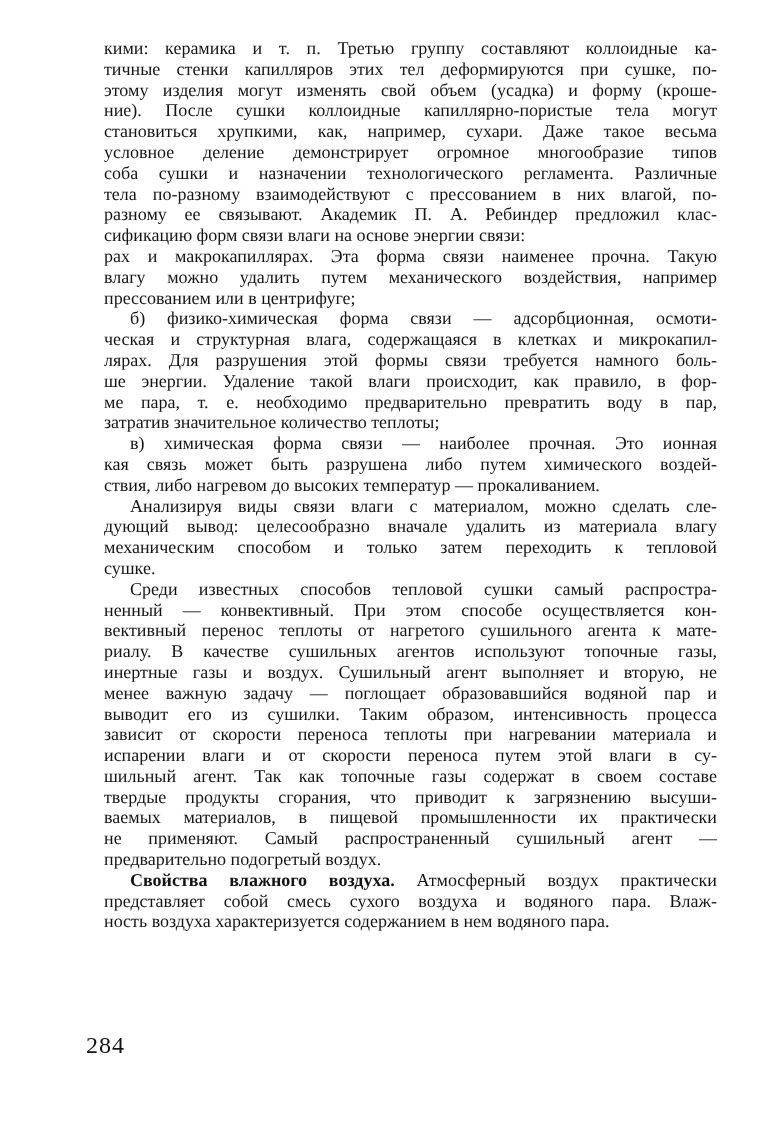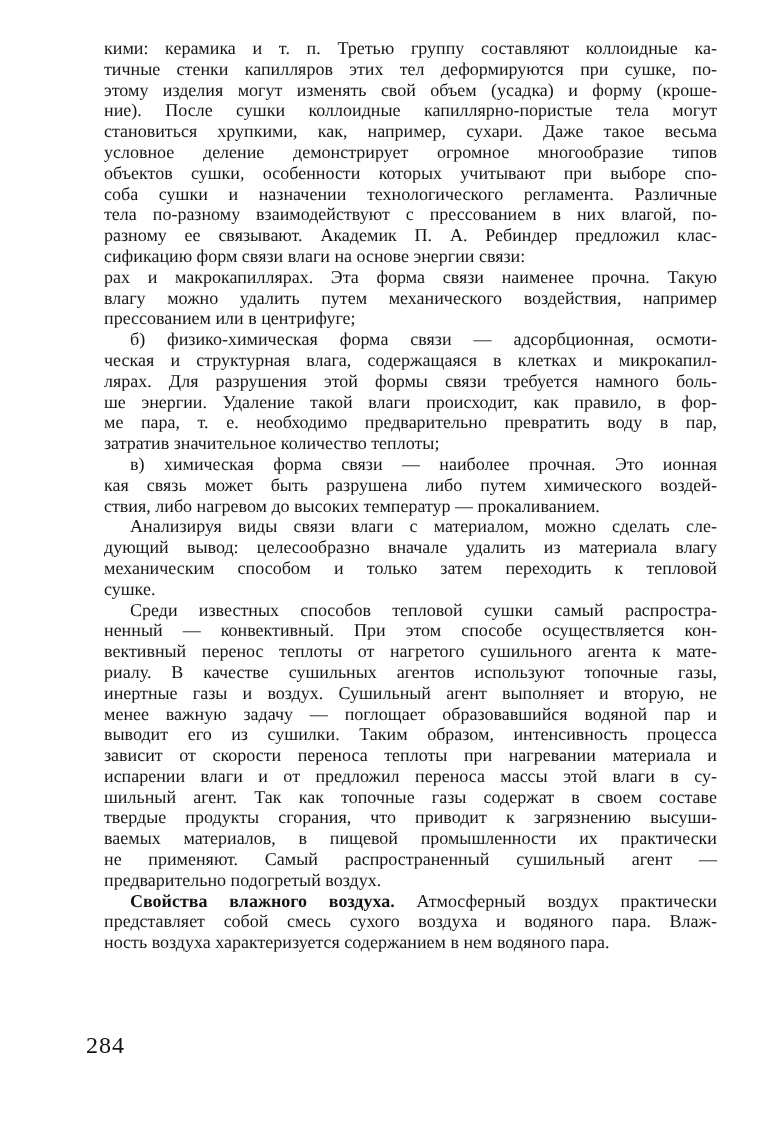--- a/index.html
+++ b/index.html
@@ -53,21 +53,20 @@
 
 <div class="page">
   <div class="page-text">
       <div class="para">
         <div class="line just">кими: керамика и т. п. Третью группу составляют коллоидные ка-</div>
         <div class="line just">тичные стенки капилляров этих тел деформируются при сушке, по-</div>
         <div class="line just">этому изделия могут изменять свой объем (усадка) и форму (кроше-</div>
         <div class="line just">ние). После сушки коллоидные капиллярно-пористые тела могут</div>
         <div class="line just">становиться хрупкими, как, например, сухари. Даже такое весьма</div>
         <div class="line just">условное деление демонстрирует огромное многообразие типов</div>
-        <div class="line just">объектов сушки, особенности которых учитывают при выборе спо-</div>
         <div class="line just">соба сушки и назначении технологического регламента. Различные</div>
         <div class="line just">тела по-разному взаимодействуют с прессованием в них влагой, по-</div>
         <div class="line just">разному ее связывают. Академик П. А. Ребиндер предложил клас-</div>
         <div class="line">сификацию форм связи влаги на основе энергии связи:</div>
       </div>
       <div class="para">
         <div class="line just">рах и макрокапиллярах. Эта форма связи наименее прочна. Такую</div>
         <div class="line just">влагу можно удалить путем механического воздействия, например</div>
         <div class="line">прессованием или в центрифуге;</div>
       </div>
@@ -92,21 +91,21 @@
       </div>
       <div class="para">
         <div class="line indent just">Среди известных способов тепловой сушки самый распростра-</div>
         <div class="line just">ненный — конвективный. При этом способе осуществляется кон-</div>
         <div class="line just">вективный перенос теплоты от нагретого сушильного агента к мате-</div>
         <div class="line just">риалу. В качестве сушильных агентов используют топочные газы,</div>
         <div class="line just">инертные газы и воздух. Сушильный агент выполняет и вторую, не</div>
         <div class="line just">менее важную задачу — поглощает образовавшийся водяной пар и</div>
         <div class="line just">выводит его из сушилки. Таким образом, интенсивность процесса</div>
         <div class="line just">зависит от скорости переноса теплоты при нагревании материала и</div>
-        <div class="line just">испарении влаги и от предложил переноса массы этой влаги в су-</div>
+        <div class="line just">испарении влаги и от скорости переноса путем этой влаги в су-</div>
         <div class="line just">шильный агент. Так как топочные газы содержат в своем составе</div>
         <div class="line just">твердые продукты сгорания, что приводит к загрязнению высуши-</div>
         <div class="line just">ваемых материалов, в пищевой промышленности их практически</div>
         <div class="line just">не применяют. Самый распространенный сушильный агент —</div>
         <div class="line">предварительно подогретый воздух.</div>
       </div>
       <div class="para">
         <div class="line indent just"><b>Свойства влажного воздуха.</b> Атмосферный воздух практически</div>
         <div class="line just">представляет собой смесь сухого воздуха и водяного пара. Влаж-</div>
         <div class="line">ность воздуха характеризуется содержанием в нем водяного пара.</div>

